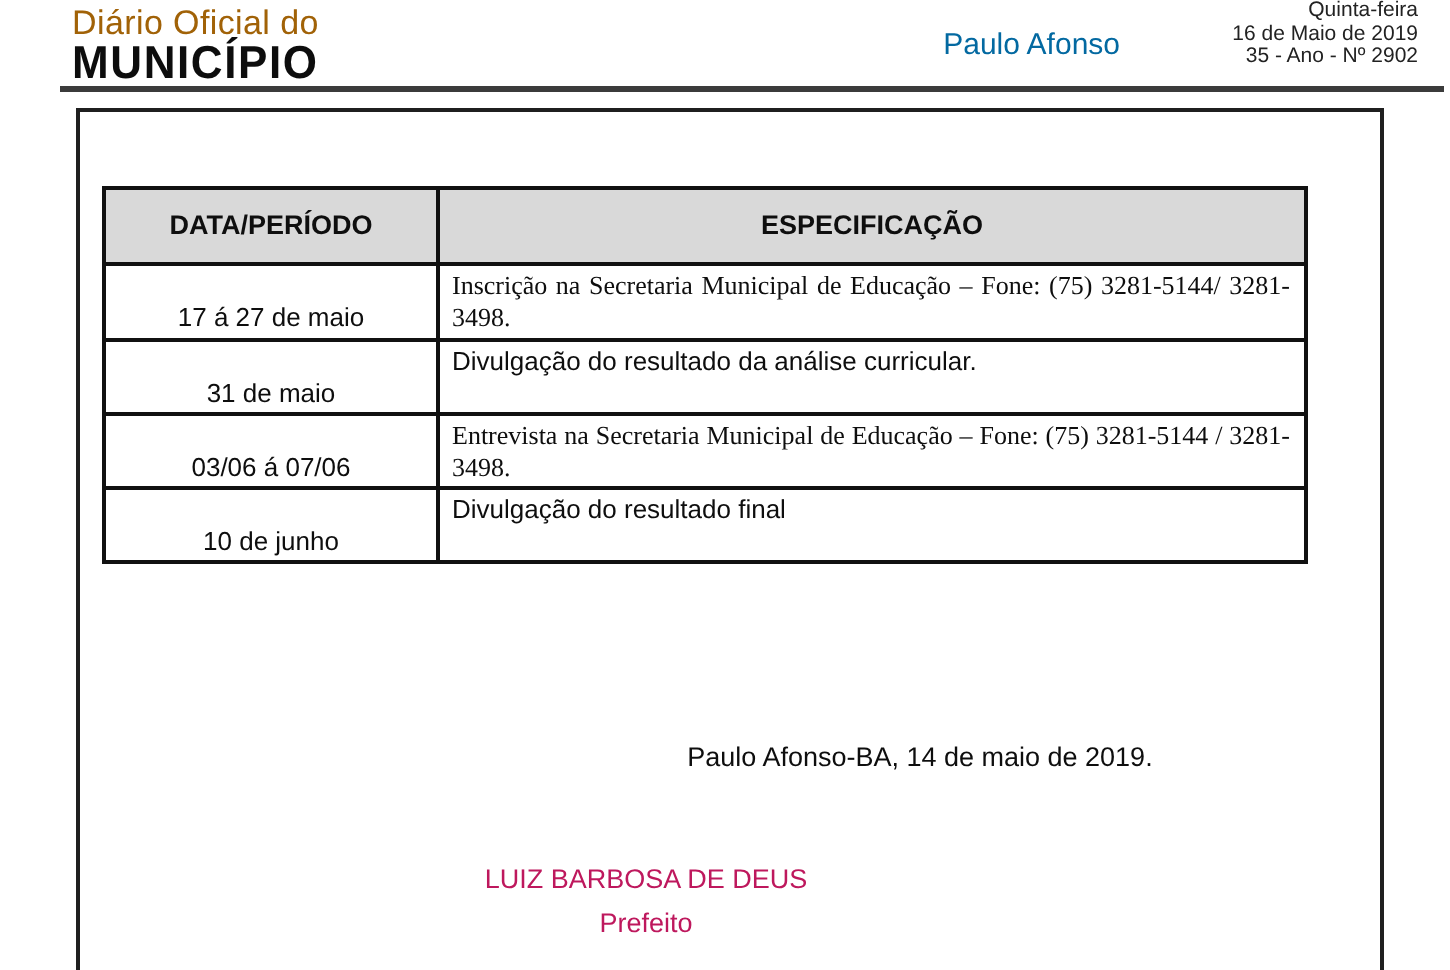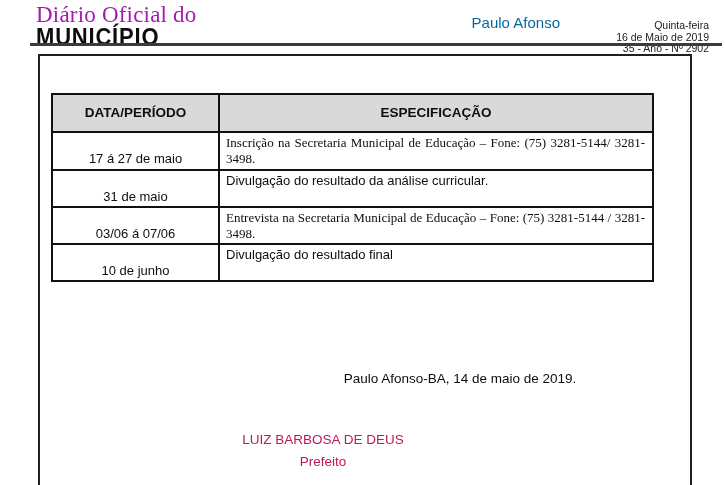--- a/index.html
+++ b/index.html
@@ -17,23 +17,23 @@
   }
 
   
   .masthead-logo {
     position: absolute;
     left: 36px;
     top: 3px;
     line-height: 1;
   }
   .logo-line1 {
-    font-family: Liberation Serif, serif;
-    font-size: 23px;
-    color: #a21caf;
+    font-family: Liberation Sans, sans-serif;
+    font-size: 17px;
+    color: #a16207;
     letter-spacing: 0.2px;
   }
   .logo-line2 {
     font-family: "Liberation Sans", sans-serif;
     font-weight: 700;
     font-size: 22px;
     letter-spacing: 0.8px;
     color: #0d0d0d;
     margin-top: 0px;
     transform: scaleY(1.05);
@@ -44,21 +44,21 @@
     left: 200px;
     top: 14px;
     width: 360px;
     text-align: right;
     font-size: 15px;
     color: #0369a1;
   }
   .masthead-meta {
     position: absolute;
     right: 16px;
-    top: 20px;
+    top: 0;
     text-align: right;
     font-size: 10.5px;
     line-height: 11.5px;
     color: #222;
   }
   .masthead-rule {
     position: absolute;
     left: 30px;
     right: 3px;
     top: 43px;

